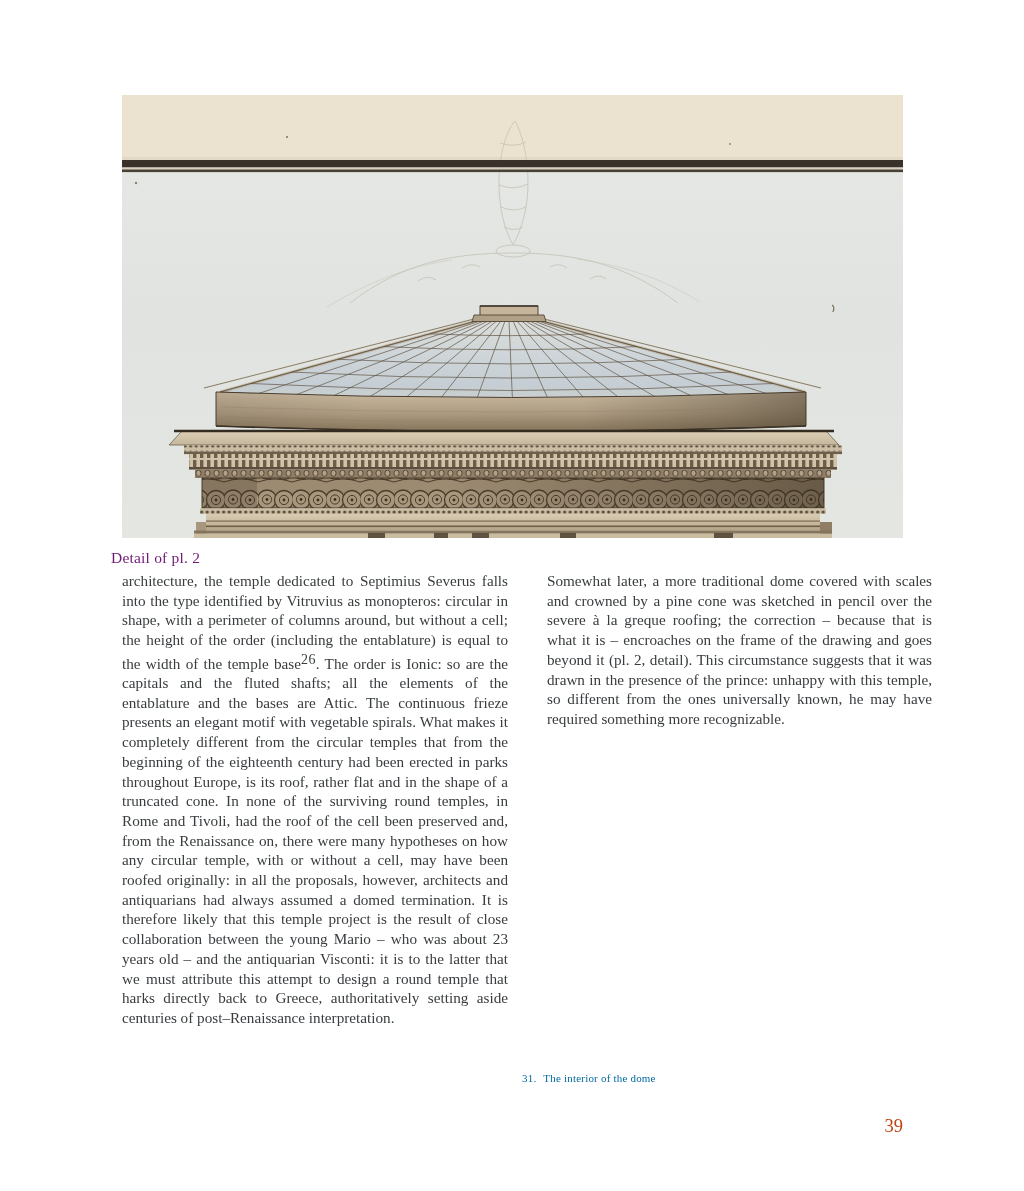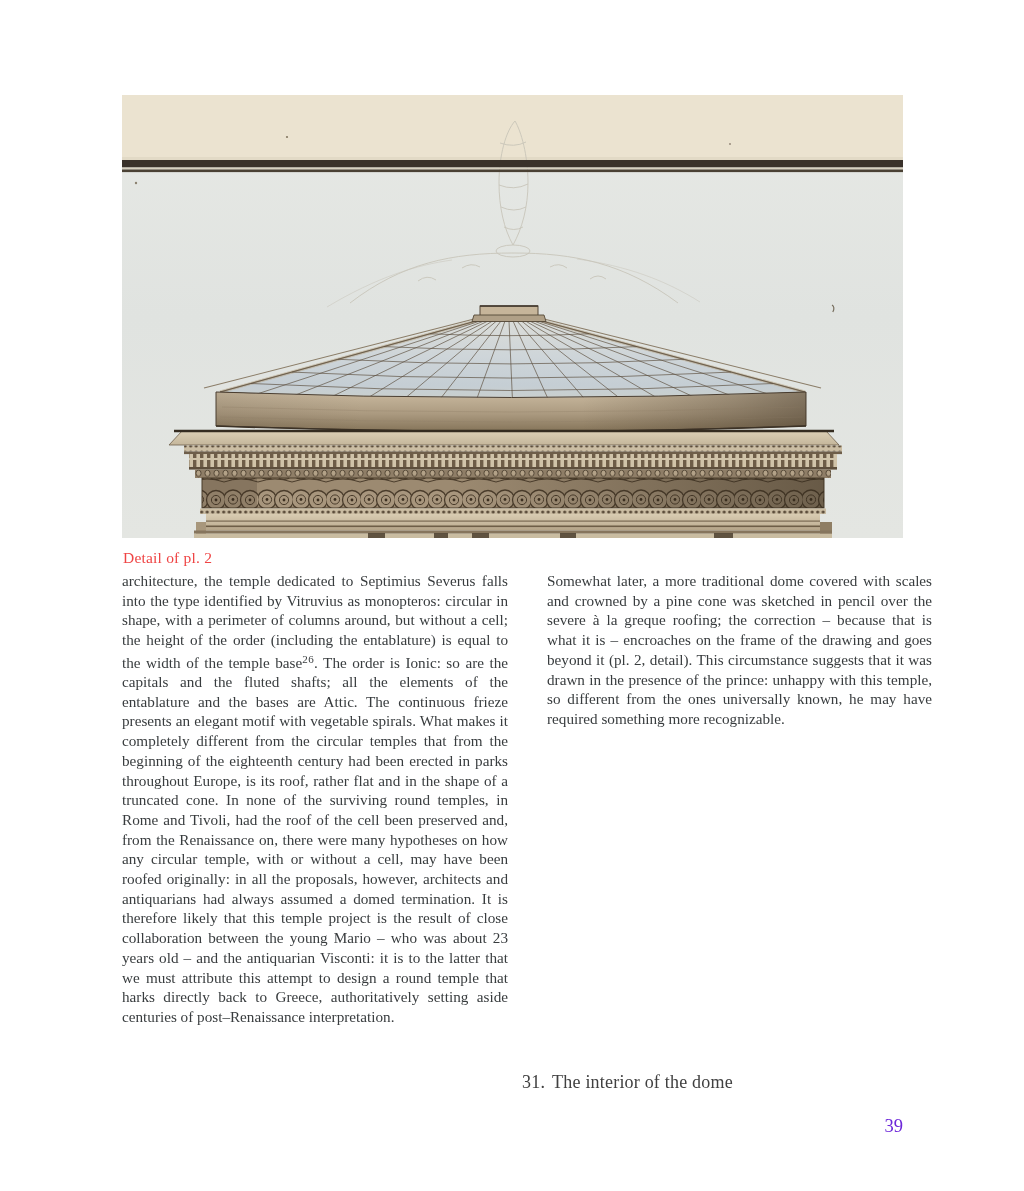--- a/index.html
+++ b/index.html
@@ -5,41 +5,41 @@
   html,body{margin:0;padding:0;}
   body{
     width:1024px;height:1191px;position:relative;background:#ffffff;
     font-family:"Liberation Serif","DejaVu Serif",serif;
     overflow:hidden;
   }
   .plate{
     position:absolute;left:122px;top:95px;width:781px;height:443px;display:block;
   }
   .fig-caption{
-    position:absolute;left:123px;top:549px;
-    font-size:15.5px;line-height:18px;color:#ef4444;letter-spacing:0.2px;
+    position:absolute;left:111px;top:549px;
+    font-size:15.5px;line-height:18px;color:#701a75;letter-spacing:0.2px;
   }
   .col{
     position:absolute;top:571px;width:386px;
     font-size:15.2px;line-height:19.7px;color:#383c3e;
     text-align:justify;text-justify:inter-word;
   }
   .col p{margin:0;}
   .col-left{left:122px;}
   .col-right{left:547px;width:385px;}
   .seg-italic{}
-  .seg-sup{font-size:11px;vertical-align:4.5px;letter-spacing:0.4px;}
+  .seg-sup{font-size:14px;vertical-align:4.5px;letter-spacing:0.4px;}
   .caption-31{
     position:absolute;left:522px;top:1072px;
-    font-size:18px;color:#404040;letter-spacing:0.2px;
+    font-size:11px;color:#0369a1;letter-spacing:0.2px;
   }
   .caption-31 .cap-num{margin-right:7px;}
   .page-number{
     position:absolute;right:121px;top:1116px;
-    font-size:18.5px;color:#6d28d9;margin-left:32px;
+    font-size:18.5px;color:#c2410c;margin-left:32px;
   }
 </style>
 </head>
 <body>
 
 <svg class="plate" viewBox="0 0 781 443" preserveAspectRatio="none" aria-hidden="true">
   <defs>
     <linearGradient id="washG" x1="0" y1="0" x2="0" y2="1">
       <stop offset="0" stop-color="#e7e9e5"></stop>
       <stop offset="0.5" stop-color="#e0e3e0"></stop>

